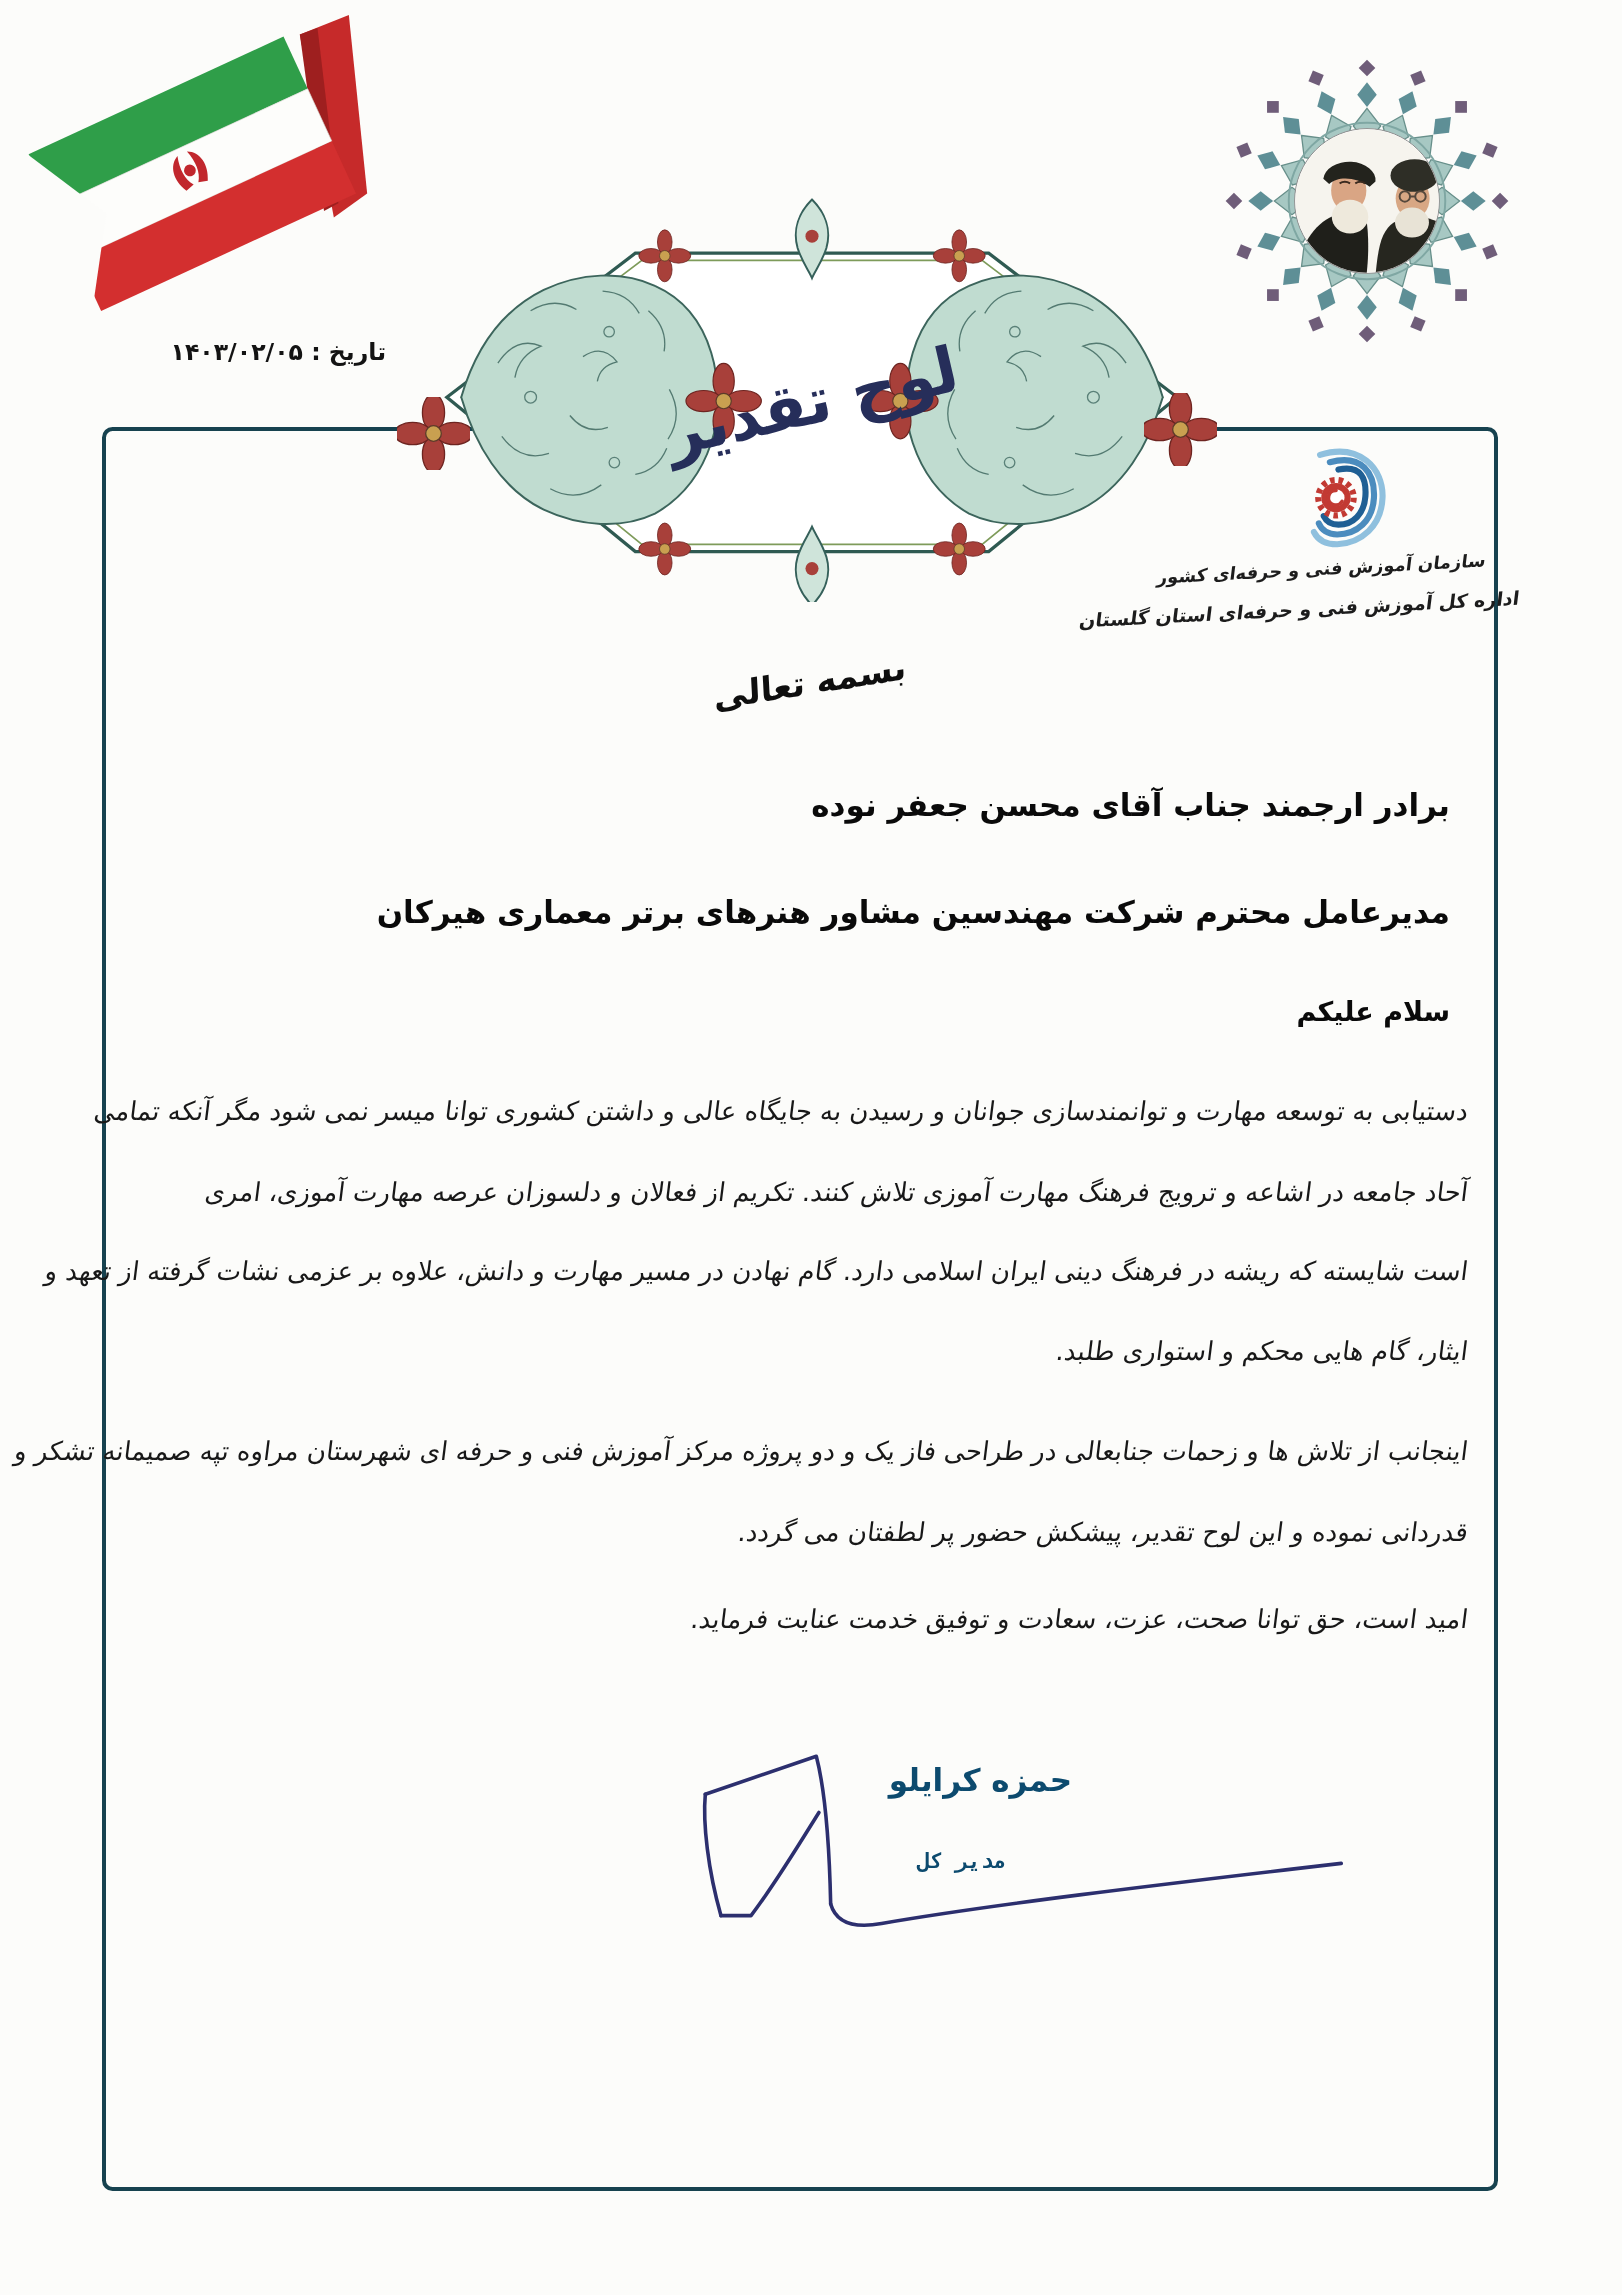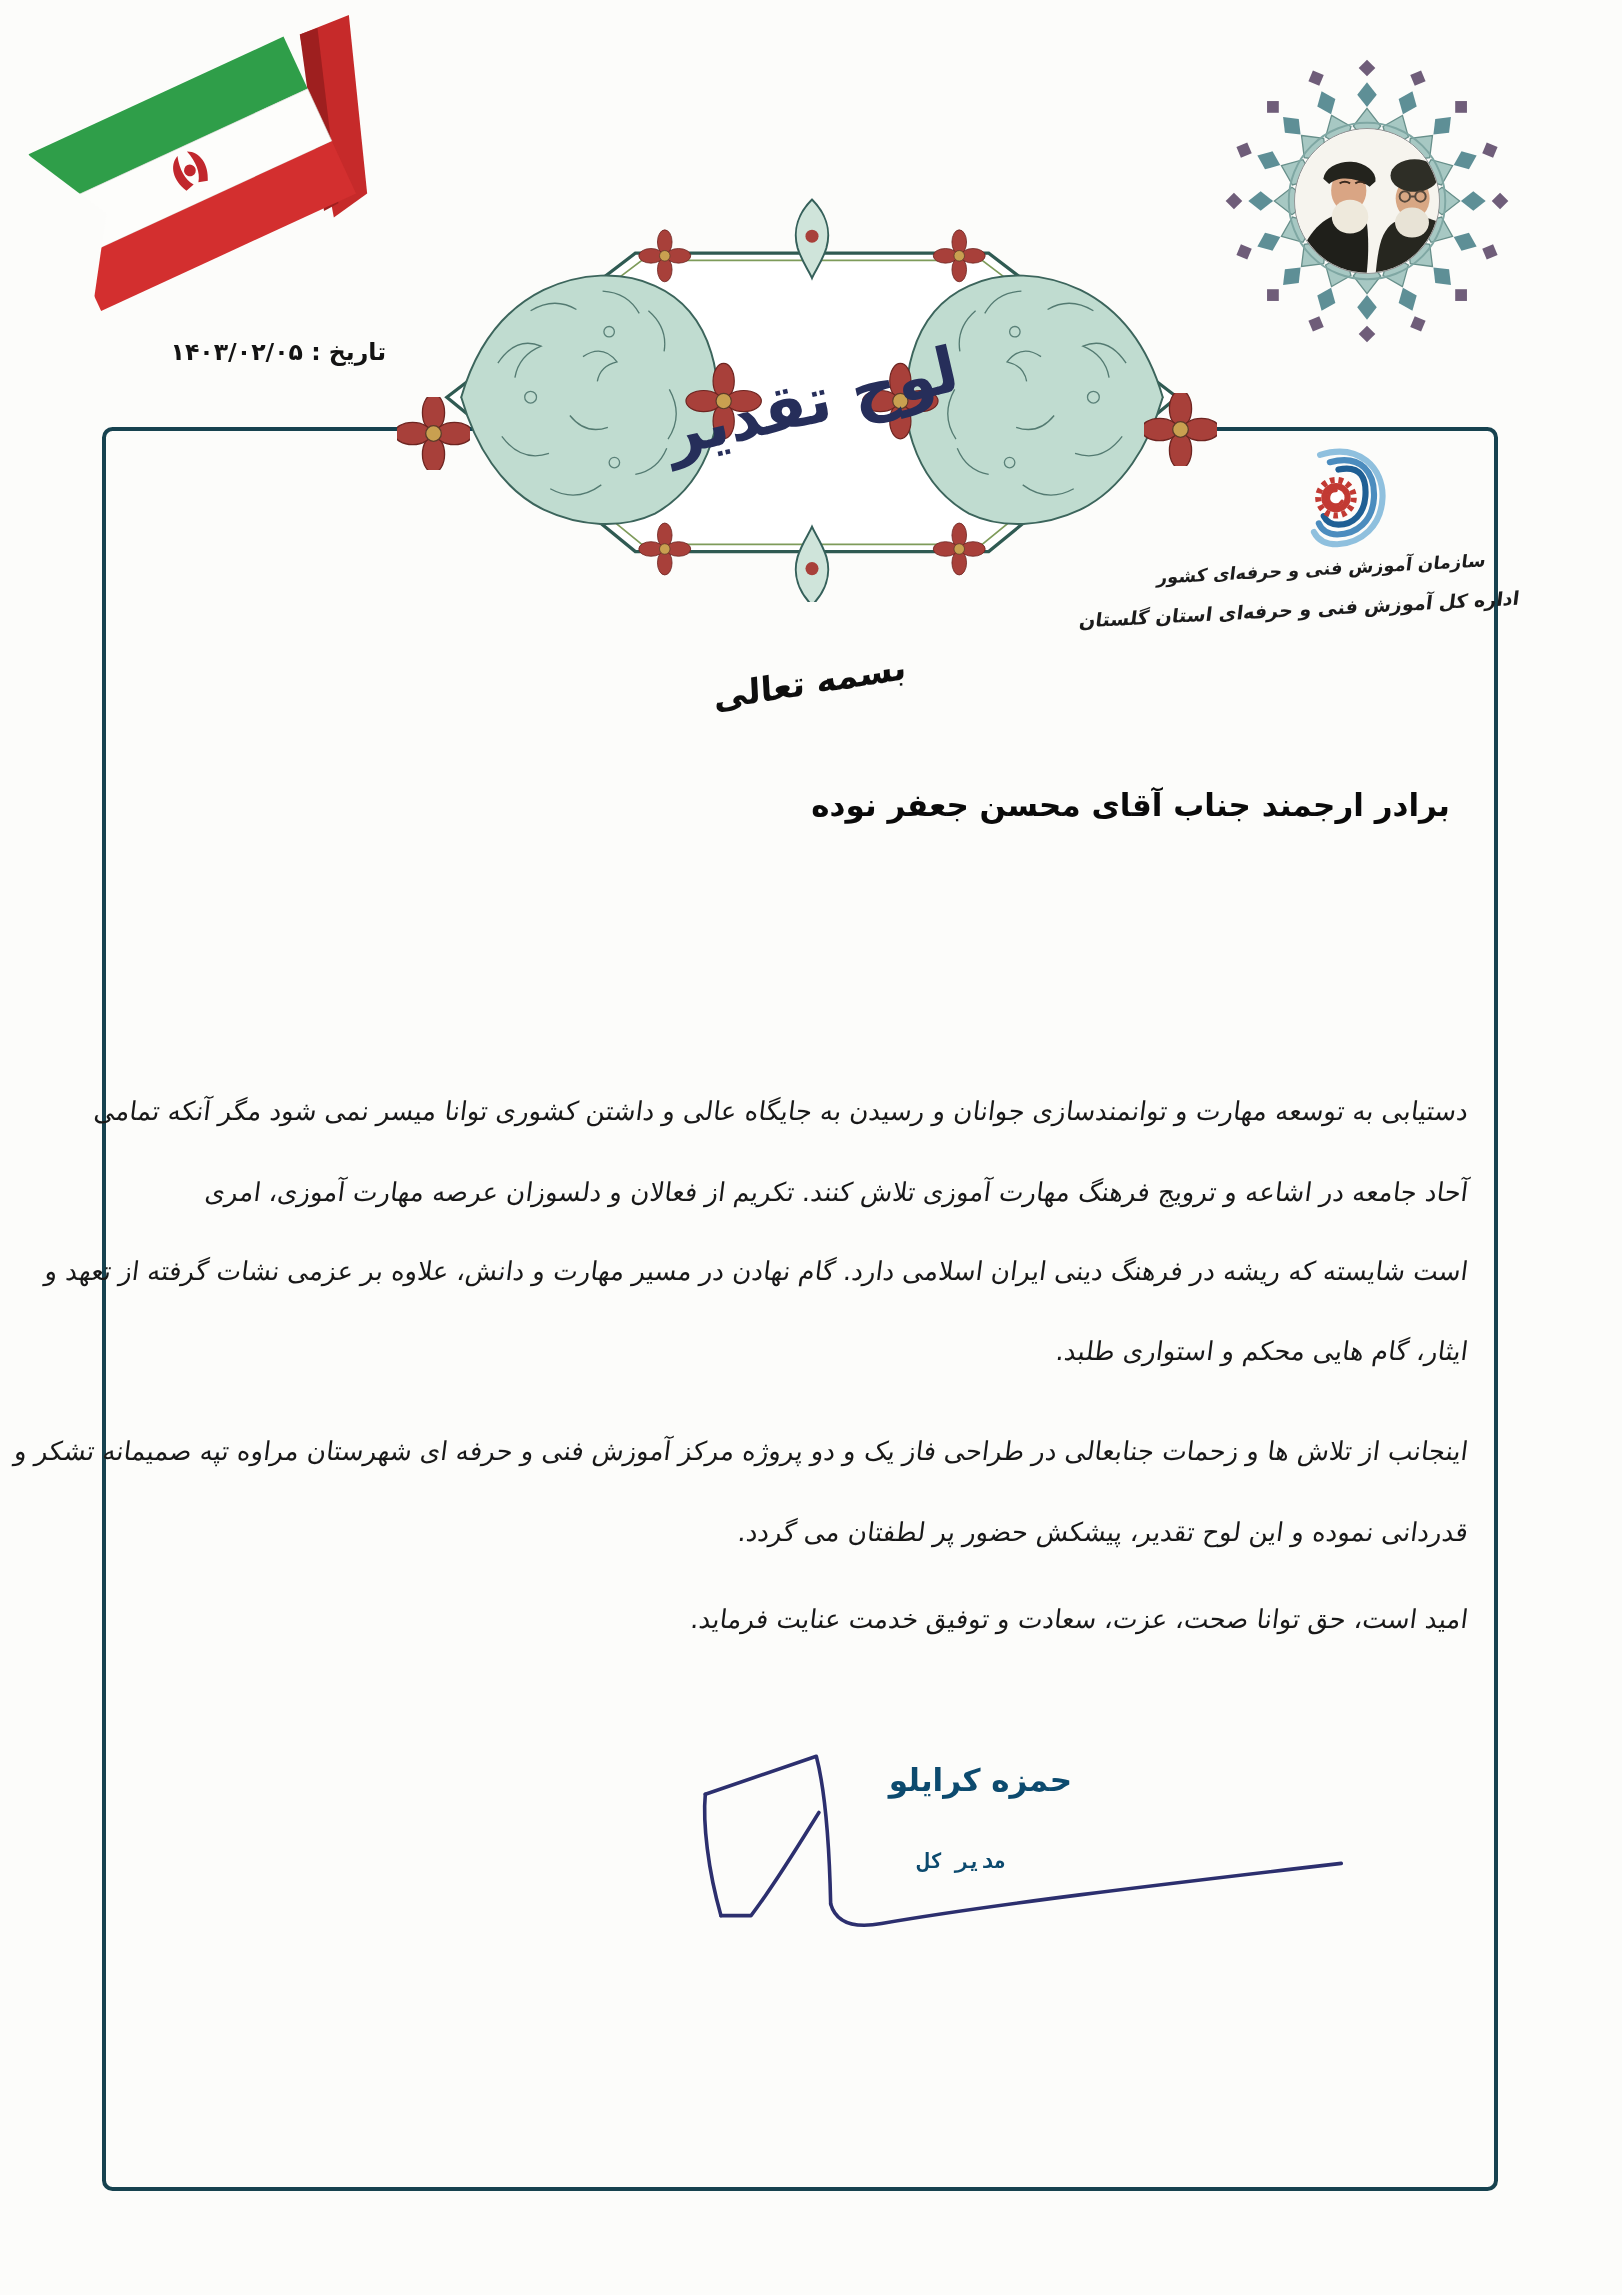--- a/index.html
+++ b/index.html
@@ -215,20 +215,22 @@
       <path d="M 62,80 a 12,12 0 1 0 10,18" fill="none" stroke="#c23a33" stroke-width="6" stroke-linecap="round"></path>
     </svg>
   </div>
 
   <div id="orgline1" class="abs orgline">سازمان آموزش فنی و حرفه‌ای کشور</div>
   <div id="orgline2" class="abs orgline">اداره کل آموزش فنی و حرفه‌ای استان گلستان</div>
 
   <div id="bismillah" class="abs">بسمه تعالی</div>
 
   <div id="recipient1" class="abs recip">برادر ارجمند جناب آقای محسن جعفر نوده</div>
+  <div id="recipient2" class="abs recip">مدیرعامل محترم شرکت مهندسین مشاور هنرهای برتر معماری هیرکان</div>
+  <div id="salutation" class="abs recip">سلام علیکم</div>
 
   <div id="p1l1" class="abs bodyline">دستیابی به توسعه مهارت و توانمندسازی جوانان و رسیدن به جایگاه عالی و داشتن کشوری توانا میسر نمی شود مگر آنکه تمامی</div>
   <div id="p1l2" class="abs bodyline">آحاد جامعه در اشاعه و ترویج فرهنگ مهارت آموزی تلاش کنند. تکریم از فعالان و دلسوزان عرصه مهارت آموزی، امری</div>
   <div id="p1l3" class="abs bodyline">است شایسته که ریشه در فرهنگ دینی ایران اسلامی دارد. گام نهادن در مسیر مهارت و دانش، علاوه بر عزمی نشات گرفته از تعهد و</div>
   <div id="p1l4" class="abs bodyline">ایثار، گام هایی محکم و استواری طلبد.</div>
 
   <div id="p2l1" class="abs bodyline">اینجانب از تلاش ها و زحمات جنابعالی در طراحی فاز یک و دو پروژه مرکز آموزش فنی و حرفه ای شهرستان مراوه تپه صمیمانه تشکر و</div>
   <div id="p2l2" class="abs bodyline">قدردانی نموده و این لوح تقدیر، پیشکش حضور پر لطفتان می گردد.</div>
 
   <div id="p3l1" class="abs bodyline">امید است، حق توانا صحت، عزت، سعادت و توفیق خدمت عنایت فرماید.</div>

